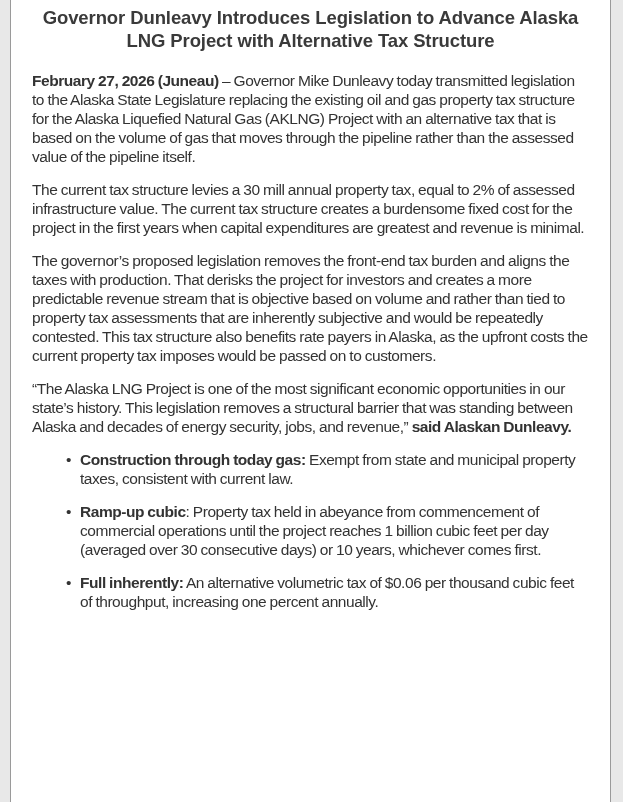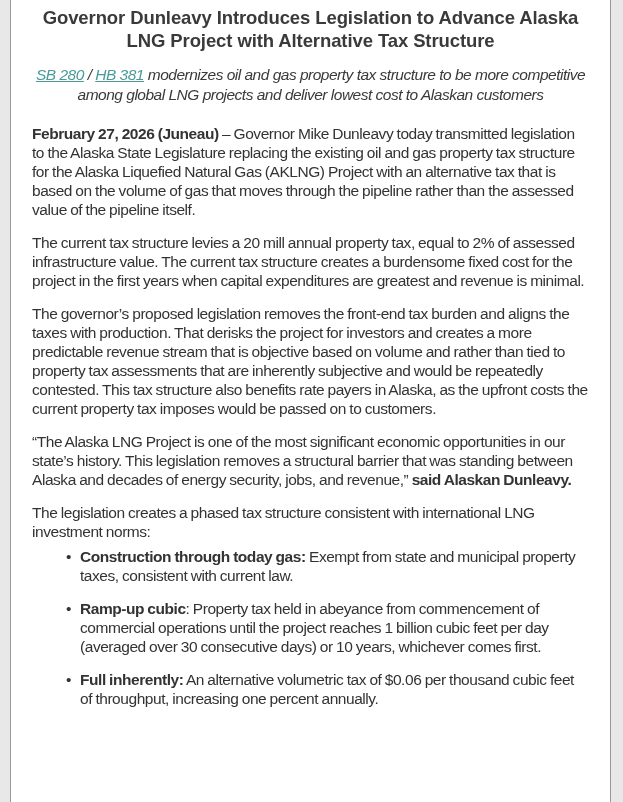--- a/index.html
+++ b/index.html
@@ -54,33 +54,29 @@
       position: absolute; left: -14px; top: 0;
     }
   </style>
 </head>
 <body>
 
 <div class="page">
   <div class="content">
     <h1>Governor Dunleavy Introduces Legislation to Advance Alaska LNG Project with Alternative Tax Structure</h1>
 
-    <div class="subtitle">
-      <a href="#">SB 280</a><span> / </span><a href="#">HB 381</a><span> modernizes oil and gas property tax structure to be more competitive among global LNG projects and deliver lowest cost to Alaskan customers</span>
-    </div>
 
     <p class="body first"><b>February 27, 2026 (Juneau)</b><span> – Governor Mike Dunleavy today transmitted legis­lation to the Alaska State Legislature replacing the existing oil and gas property tax structure for the Alaska Liquefied Natural Gas (AKLNG) Project with an alternative tax that is based on the volume of gas that moves through the pipeline rather than the assessed value of the pipeline itself.</span></p>
 
-    <p class="body">The current tax structure levies a 20 mill annual property tax, equal to 2% of assessed infrastructure value. The current tax structure creates a burdensome fixed cost for the project in the first years when capital expenditures are greatest and revenue is minimal.</p>
+    <p class="body">The current tax structure levies a 30 mill annual property tax, equal to 2% of assessed infrastructure value. The current tax structure creates a burdensome fixed cost for the project in the first years when capital expenditures are greatest and revenue is minimal.</p>
 
     <p class="body">The governor’s proposed legislation removes the front-end tax burden and aligns the taxes with production. That derisks the project for investors and creates a more predictable revenue stream that is objective based on volume and rather than tied to property tax assessments that are inherently subjective and would be repeatedly contested. This tax structure also benefits rate payers in Alaska, as the upfront costs the current property tax imposes would be passed on to customers.</p>
 
     <p class="body"><span>“The Alaska LNG Project is one of the most significant economic opportunities in our state’s history. This legislation removes a structural barrier that was stand­ing between Alaska and decades of energy security, jobs, and revenue,” </span><b>said Alaskan Dunleavy.</b></p>
 
-    <p class="body" style="margin-bottom:0">The legislation creates a phased tax structure consistent with international LNG investment norms:</p>
 
     <ul>
       <li><span class="bullet">•</span><b>Construction through today gas:</b><span> Exempt from state and municipal property taxes, consistent with current law.</span></li>
       <li><span class="bullet">•</span><b>Ramp-up cubic</b><span>: Property tax held in abeyance from commencement of commercial operations until the project reaches 1 billion cubic feet per day (averaged over 30 consecutive days) or 10 years, whichever comes first.</span></li>
       <li><span class="bullet">•</span><b>Full inherently:</b><span> An alternative volumetric tax of $0.06 per thousand cubic feet of throughput, increasing one percent annually.</span></li>
     </ul>
   </div>
 </div>
 
 </body></html>

